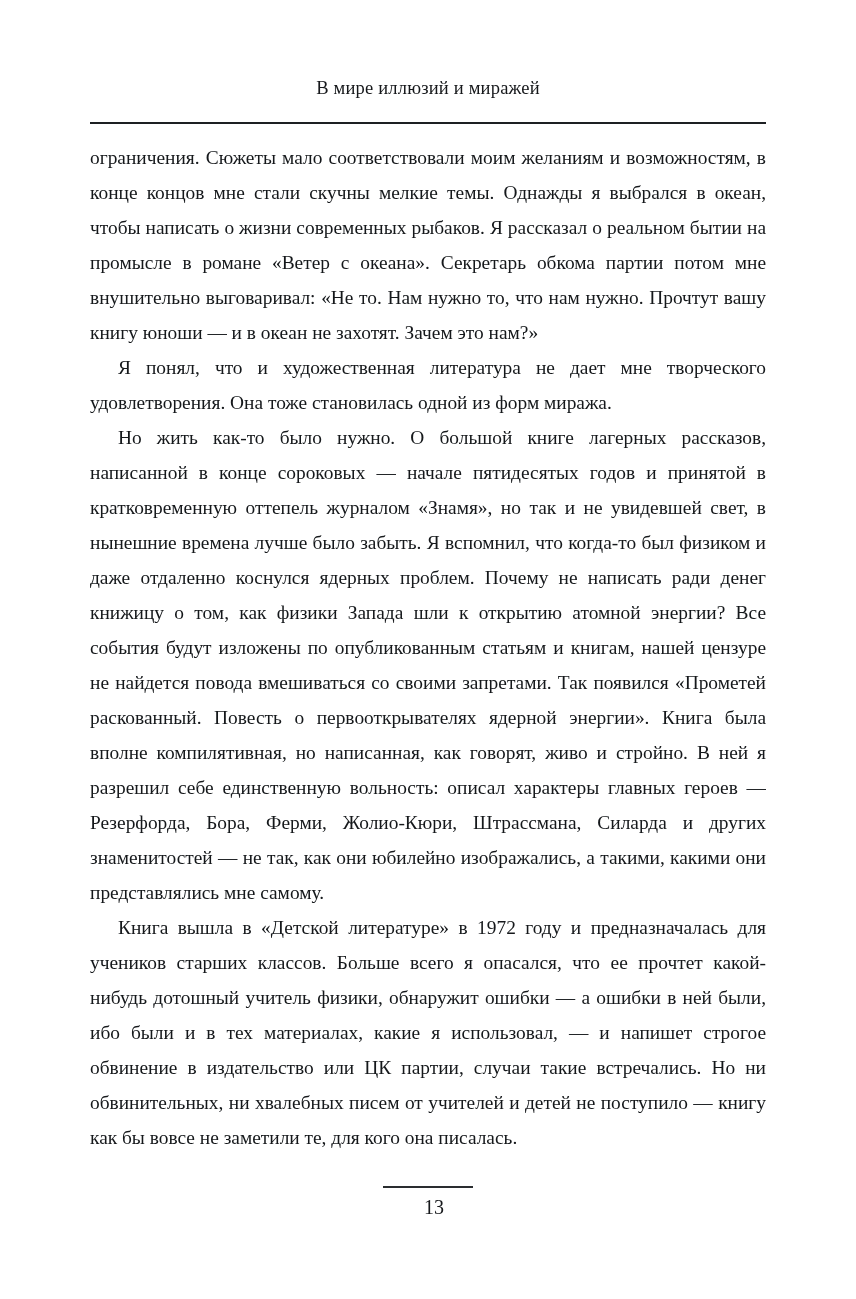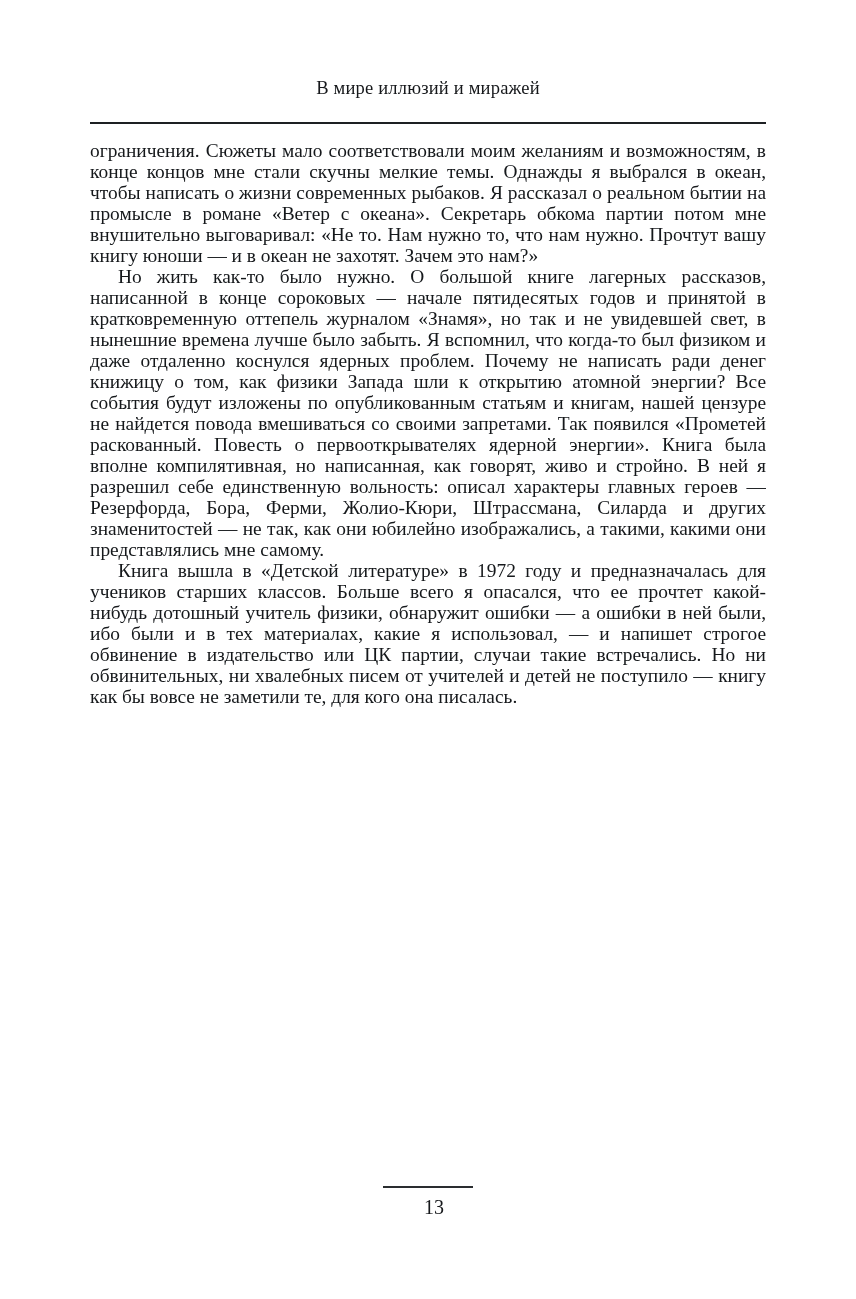--- a/index.html
+++ b/index.html
@@ -41,21 +41,21 @@
     width: 676px;
     height: 2px;
     background: #1d2023;
   }
   .body-text {
     position: absolute;
     left: 90px;
     top: 140px;
     width: 676px;
     font-size: 19.4px;
-    line-height: 21px;
+    line-height: 35px;
     text-align: justify;
     text-justify: inter-word;
     color: #15181b;
     hyphens: manual;
   }
   .body-text p {
     margin: 0;
     text-indent: 28px;
   }
   .body-text p.no-indent {
@@ -83,20 +83,21 @@
 <body>
 
 <div class="page">
 
   <div class="running-head">В мире иллюзий и миражей</div>
 
   <div class="head-rule"></div>
 
   <div class="body-text">
     <p class="no-indent">ограничения. Сюжеты мало соответствовали моим желаниям и возможностям, в конце концов мне стали скучны мелкие темы. Однажды я выбрался в океан, чтобы написать о жизни современных рыбаков. Я рассказал о реальном бытии на промысле в романе «Ветер с океана». Секретарь обкома партии потом мне внушительно выговаривал: «Не то. Нам нужно то, что нам нужно. Прочтут вашу книгу юноши — и в океан не захотят. Зачем это нам?»</p>
+    <p>Я понял, что и художественная литература не дает мне творческого удовлетворения. Она тоже становилась одной из форм миража.</p>
     <p>Но жить как-то было нужно. О большой книге лагерных рассказов, написанной в конце сороковых — начале пятидесятых годов и принятой в кратковременную оттепель журналом «Знамя», но так и не увидевшей свет, в нынешние времена лучше было забыть. Я вспомнил, что когда-то был физиком и даже отдаленно коснулся ядерных проблем. Почему не написать ради денег книжицу о том, как физики Запада шли к открытию атомной энергии? Все события будут изложены по опубликованным статьям и книгам, нашей цензуре не найдется повода вмешиваться со своими запретами. Так появился «Прометей раскованный. Повесть о первооткрывателях ядерной энергии». Книга была вполне компилятивная, но написанная, как говорят, живо и стройно. В ней я разрешил себе единственную вольность: описал характеры главных героев — Резерфорда, Бора, Ферми, Жолио-Кюри, Штрассмана, Силарда и других знаменитостей — не так, как они юбилейно изображались, а такими, какими они представлялись мне самому.</p>
     <p>Книга вышла в «Детской литературе» в 1972 году и предназначалась для учеников старших классов. Больше всего я опасался, что ее прочтет какой-нибудь дотошный учитель физики, обнаружит ошибки — а ошибки в ней были, ибо были и в тех материалах, какие я использовал, — и напишет строгое обвинение в издательство или ЦК партии, случаи такие встречались. Но ни обвинительных, ни хвалебных писем от учителей и детей не поступило — книгу как бы вовсе не заметили те, для кого она писалась.</p>
   </div>
 
   <div class="folio-rule"></div>
   <div class="folio">13</div>
 
 </div>
 
 </body></html>

